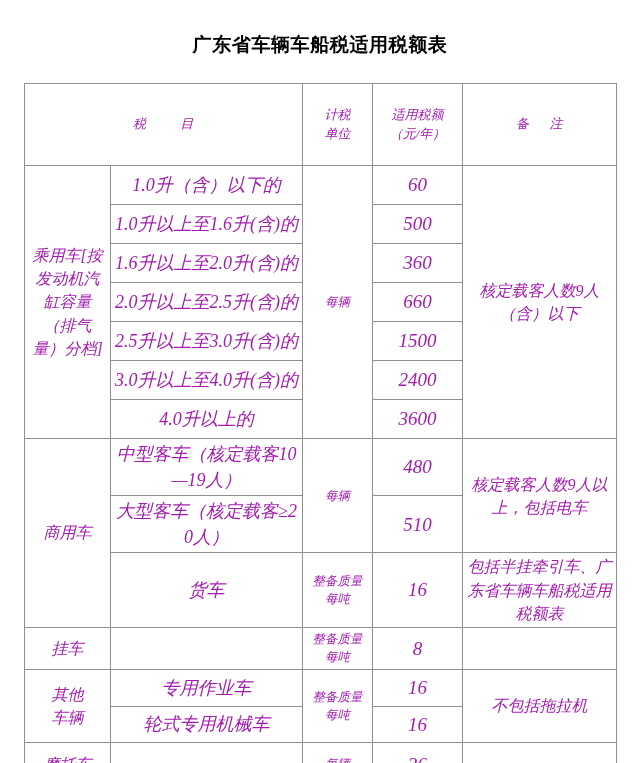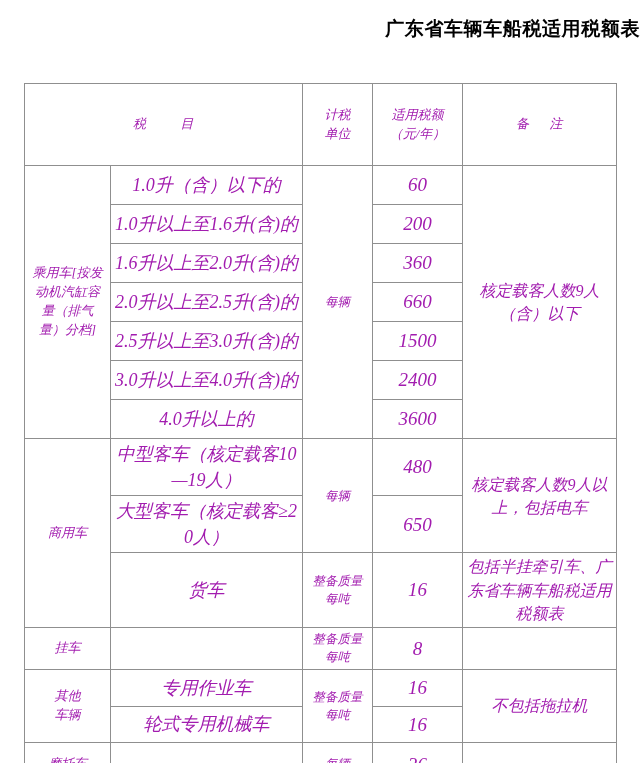--- a/index.html
+++ b/index.html
@@ -17,22 +17,22 @@
 
   .page {
     position: relative;
     width: 640px;
     height: 763px;
     box-sizing: border-box;
   }
 
   .doc-title {
     margin: 0;
-    padding-top: 16px;
-    text-align: right;
+    padding-top: 32px;
+    text-align: center;
     font-family: "Liberation Sans", "DejaVu Sans", sans-serif;
     font-weight: bold;
     font-size: 19px;
     letter-spacing: 0.6px;
     color: #000000;
   }
 
   .table-wrap {
     position: absolute;
     left: 24px;
@@ -78,21 +78,21 @@
     width: 20px;
   }
 
   .c-name   { width: 86px; }
   .c-detail { width: 192px; }
   .c-unit   { width: 70px; }
   .c-amount { width: 90px; }
   .c-remark { width: 154px; }
 
   .v-amount { font-size: 19px; }
-  .cat-label { font-size: 13px; }
+  .cat-label { font-size: 16px; }
   .detail-text { font-size: 18px; }
   .remark-text { font-size: 16px; }
 
   .h-tall { height: 77px; }
   .r-std { height: 39px; }
 </style>
 </head>
 <body>
 
 <div class="page">
@@ -129,21 +129,21 @@
 
       <tr class="r-std">
         <td class="cat-label" rowspan="7">乘用车[按发动机汽缸容量（排气量）分档]</td>
         <td class="detail-text">1.0升（含）以下的</td>
         <td rowspan="7">每辆</td>
         <td class="v-amount">60</td>
         <td class="remark-text" rowspan="7">核定载客人数9人（含）以下</td>
       </tr>
       <tr class="r-std">
         <td class="detail-text">1.0升以上至1.6升(含)的</td>
-        <td class="v-amount">200</td>
+        <td class="v-amount">500</td>
       </tr>
       <tr class="r-std">
         <td class="detail-text">1.6升以上至2.0升(含)的</td>
         <td class="v-amount">360</td>
       </tr>
       <tr class="r-std">
         <td class="detail-text">2.0升以上至2.5升(含)的</td>
         <td class="v-amount">660</td>
       </tr>
       <tr class="r-std">
@@ -161,21 +161,21 @@
 
       <tr style="height:40px">
         <td class="cat-label" rowspan="3">商用车</td>
         <td class="detail-text">中型客车（核定载客10—19人）</td>
         <td rowspan="2">每辆</td>
         <td class="v-amount">480</td>
         <td class="remark-text" rowspan="2">核定载客人数9人以上，包括电车</td>
       </tr>
       <tr style="height:40px">
         <td class="detail-text">大型客车（核定载客≥20人）</td>
-        <td class="v-amount">650</td>
+        <td class="v-amount">510</td>
       </tr>
       <tr style="height:43px">
         <td class="detail-text">货车</td>
         <td>
           <div>整备质量</div>
           <div>每吨</div>
         </td>
         <td class="v-amount">16</td>
         <td class="remark-text">包括半挂牵引车、广东省车辆车船税适用税额表</td>
       </tr>

